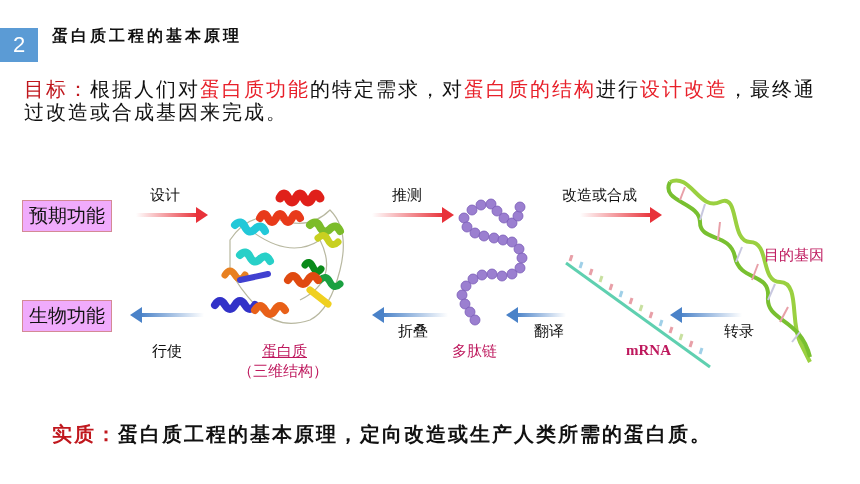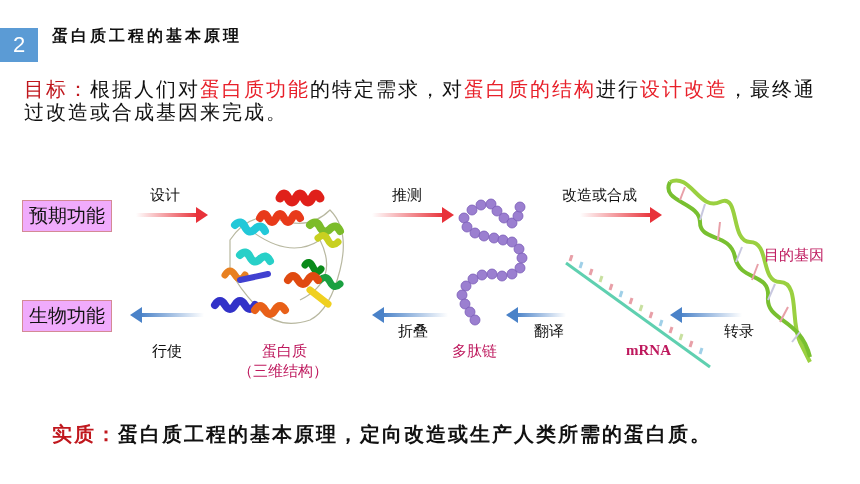--- a/index.html
+++ b/index.html
@@ -69,21 +69,21 @@
     <path d="M110 100 q6 -6 10 2 q4 8 10 2" stroke="#1aa040" stroke-width="7" fill="none"></path>
     <path d="M95 85 q4 -6 8 2 q4 8 8 2" stroke="#0a8a1a" stroke-width="7" fill="none"></path>
     <path d="M5 125 q5 -8 10 0 q5 8 10 0 q5 -8 10 0 q5 8 10 0" stroke="#3232c8" stroke-width="8" fill="none"></path>
     <path d="M15 95 q5 -8 10 0 q5 8 10 0" stroke="#e88020" stroke-width="7" fill="none"></path>
     <path d="M45 130 q5 -8 10 0 q5 8 10 0 q5 -8 10 0" stroke="#e86018" stroke-width="8" fill="none"></path>
     <path d="M78 100 q5 -8 10 0 q5 8 10 0 q5 -8 10 0" stroke="#e04a10" stroke-width="8" fill="none"></path>
     <path d="M100 110 l18 14" stroke="#f0d020" stroke-width="7" fill="none"></path>
     <path d="M30 100 l28 -6" stroke="#4040d0" stroke-width="6" fill="none"></path>
   </g>
 </svg>
-<div class="glbl" style="left:262px;top:342px;">蛋白质</div>
+<div class="glbl" style="left:262px;top:342px;text-decoration:underline;">蛋白质</div>
 <div class="glbl" style="left:238px;top:362px;">（三维结构）</div>
 
 <svg style="left:450px;top:196px;" width="90" height="130" viewBox="0 0 90 130">
   <g fill="#9b7fd0" stroke="#7a5cb8" stroke-width="0.8">
     <circle cx="22" cy="14" r="5"></circle>
       <circle cx="31" cy="9" r="5"></circle>
       <circle cx="41" cy="8" r="5"></circle>
       <circle cx="47" cy="15" r="5"></circle>
     <circle cx="54" cy="22" r="5"></circle>
       <circle cx="62" cy="27" r="5"></circle>

